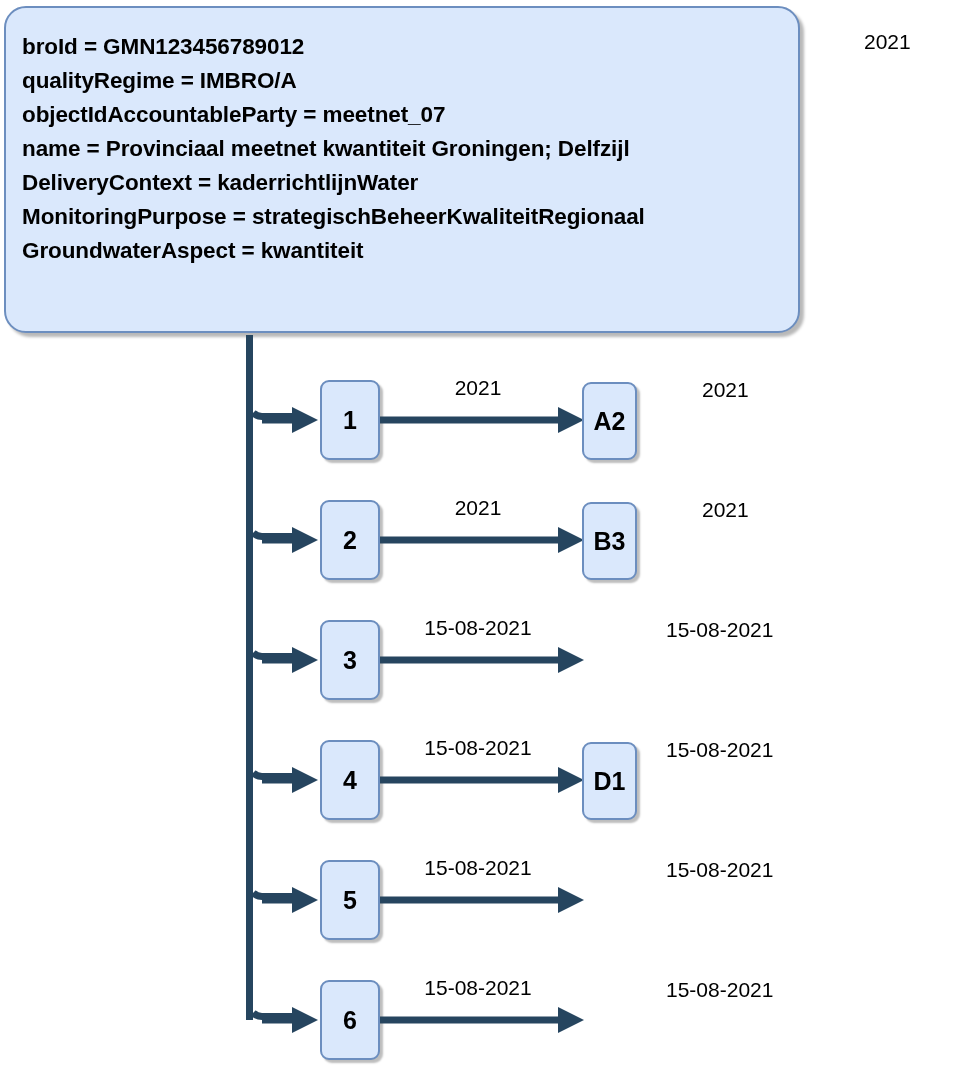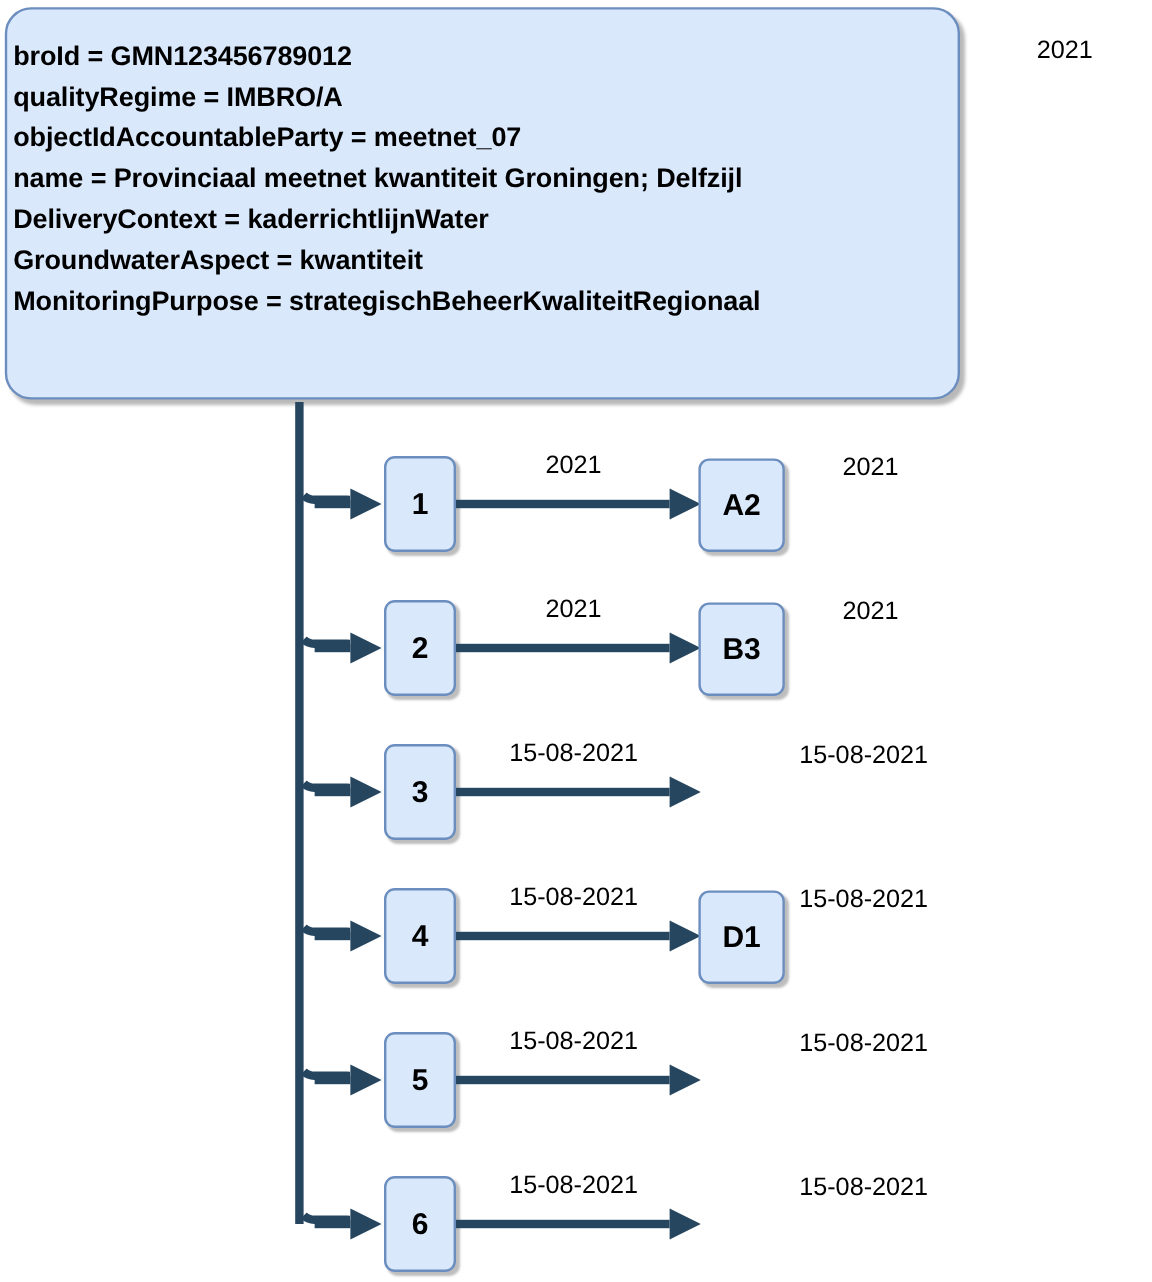--- a/index.html
+++ b/index.html
@@ -32,21 +32,21 @@
     width: 796px;
     height: 327px;
     box-sizing: border-box;
     background: #dae8fc;
     border: 2px solid #6c8ebf;
     border-radius: 22px;
     box-shadow: 4px 4px 3px rgba(0,0,0,0.28);
   }
   .main-box-text {
     position: absolute;
-    left: 1px;
+    left: 12px;
     top: 22px;
     width: 792px;
     padding: 0 4px;
     box-sizing: border-box;
     font-size: 22.5px;
     font-weight: bold;
     line-height: 34px;
     letter-spacing: -0.1px;
     white-space: nowrap;
   }
@@ -116,21 +116,21 @@
   }
   .node-left {
     left: 320px;
     top: 0px;
     width: 60px;
     height: 80px;
   }
   .node-right {
     left: 582px;
     top: 2px;
-    width: 72px;
+    width: 55px;
     height: 78px;
   }
 
   .edge-arrow {
     position: absolute;
     left: 380px;
     top: 26px;
     width: 204px;
     height: 28px;
   }
@@ -161,22 +161,22 @@
 
 <div id="canvas">
 
   <div class="main-box">
     <div class="main-box-text" id="main-box-text">
         <div>broId = GMN123456789012</div>
         <div>qualityRegime = IMBRO/A</div>
         <div>objectIdAccountableParty = meetnet_07</div>
         <div>name = Provinciaal meetnet kwantiteit Groningen; Delfzijl</div>
         <div>DeliveryContext = kaderrichtlijnWater</div>
+        <div>MonitoringPurpose = strategischBeheerKwaliteitRegionaal</div>
         <div>GroundwaterAspect = kwantiteit</div>
-        <div>MonitoringPurpose = strategischBeheerKwaliteitRegionaal</div>
       </div>
   </div>
 
   <div class="corner-label">2021</div>
 
   <div class="trunk" id="trunk" style="height: 685px; background: rgb(38, 69, 95);"></div>
 
   <div id="rows-host">
       <div class="row" style="top: 380px;">
         <div class="elbow" style="border-bottom-color: rgb(38, 69, 95);"></div>

